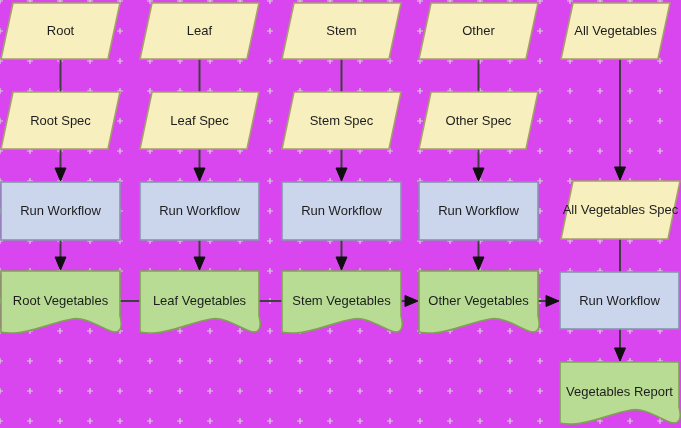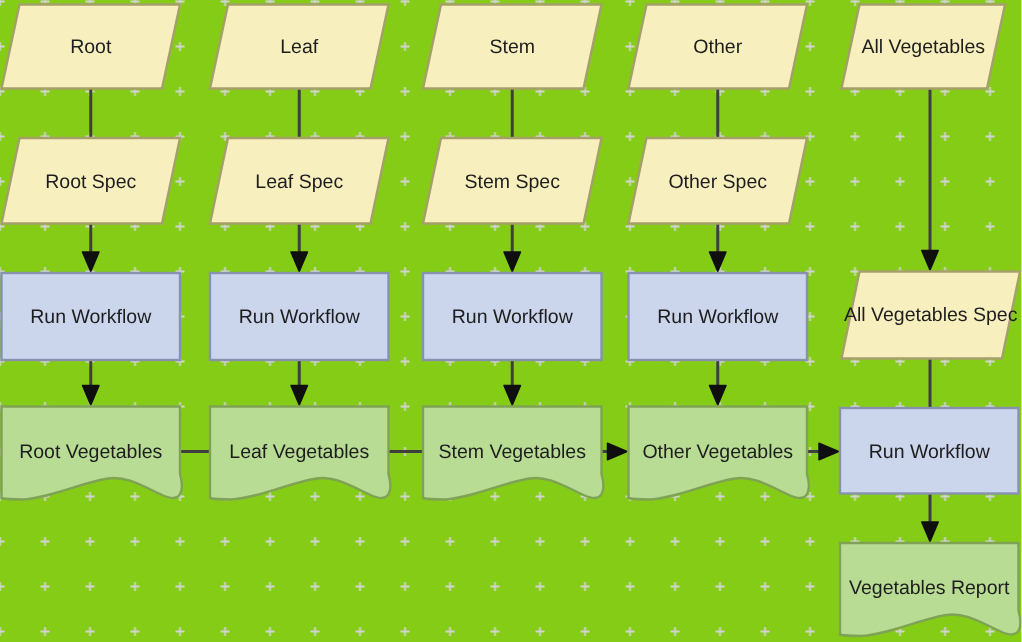--- a/index.html
+++ b/index.html
@@ -1,16 +1,16 @@
 <!DOCTYPE html>
 <html><head>
 <meta charset="utf-8">
 <style>
   html,body{margin:0;padding:0;background:#fff;}
-  .stage{position:relative;width:681px;height:428px;background:#84cc16;overflow:hidden;
+  .stage{position:relative;width:681px;height:428px;background:#d946ef;overflow:hidden;
          font-family:"Liberation Sans",sans-serif;}
   svg{display:block;}
   .gridmark{stroke:#d3d3d3;stroke-width:1.2;fill:none;}
   .connector{stroke:#3f3f3f;stroke-width:2;fill:none;}
   .arrowhead{fill:#0f0f0f;stroke:#0f0f0f;stroke-width:1;stroke-linejoin:round;}
   .n-input{stroke:#a5a06a;stroke-width:1.6;}
   .n-proc{stroke:#8793ae;stroke-width:1.6;}
   .n-doc{stroke:#7fa254;stroke-width:1.6;}
   .lbl{font-family:"Liberation Sans",sans-serif;font-size:13px;fill:#1d1d1d;text-anchor:middle;}
 </style>

